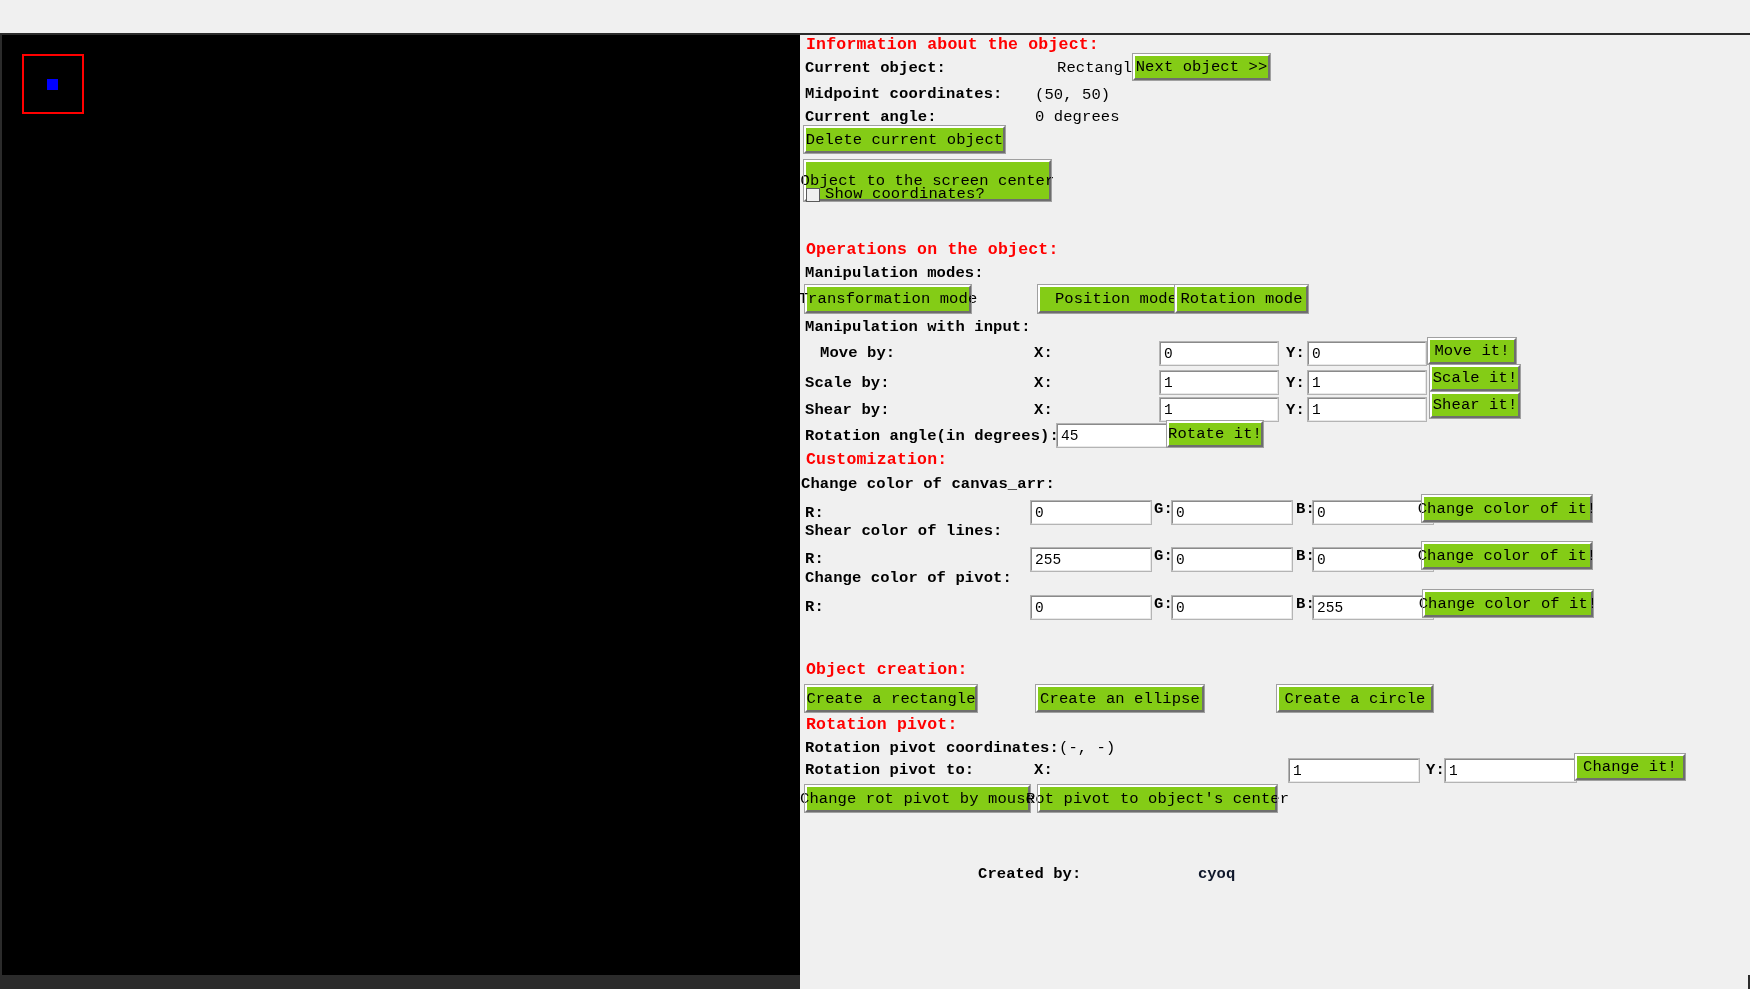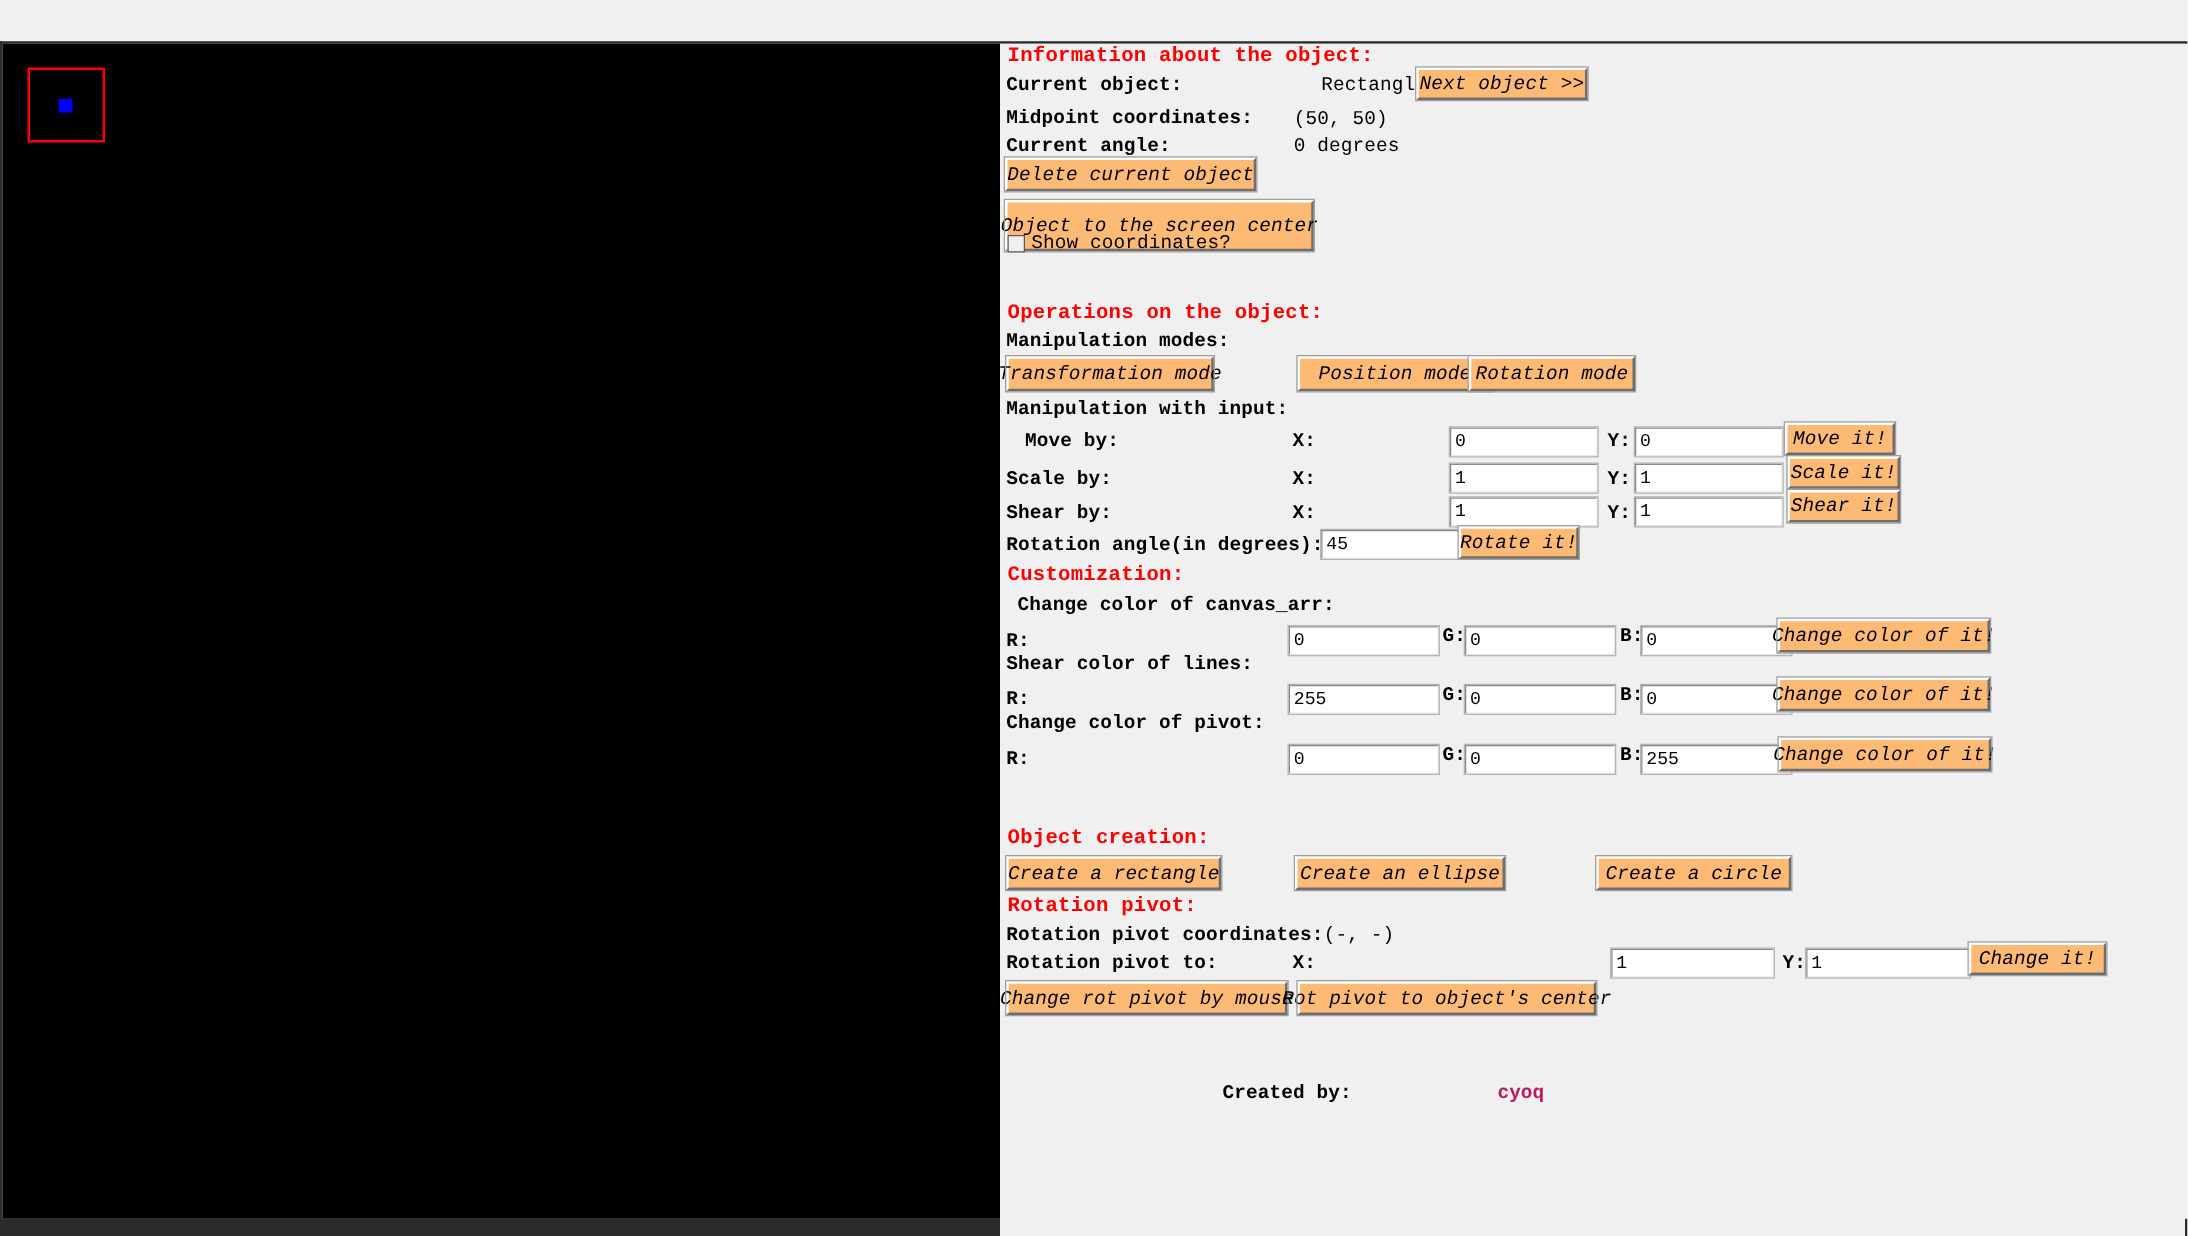--- a/index.html
+++ b/index.html
@@ -144,38 +144,37 @@
   .val {
     color: #000000;
     font-weight: normal;
     font-size: 15.5px;
     letter-spacing: 0.1px;
   }
 
   
   .tkbtn {
     position: absolute;
-    background: #fdba74;
+    background: #84cc16;
     border-top: 2px solid #ffffff;
     border-left: 2px solid #ffffff;
     border-right: 2px solid #6e6e6e;
     border-bottom: 2px solid #6e6e6e;
     outline: 1px solid #a0a0a0;
     box-sizing: border-box;
     display: flex;
     align-items: center;
     justify-content: center;
     font-family: "Liberation Mono", "DejaVu Sans Mono", monospace;
     font-size: 15.5px;
     color: #000000;
     white-space: nowrap;
     padding: 0 8px;
     cursor: default;
     letter-spacing: 0.1px;
-    font-style: italic;
   }
 
   
   .tkentry {
     position: absolute;
     background: #ffffff;
     border-top: 1px solid #8a8a8a;
     border-left: 1px solid #8a8a8a;
     border-right: 1px solid #e8e8e8;
     border-bottom: 1px solid #e8e8e8;
@@ -195,21 +194,21 @@
   .tkcheck-box {
     position: absolute;
     width: 14px;
     height: 14px;
     background: #f0f0f0;
     border: 1px solid #5a5a5a;
     box-sizing: border-box;
   }
 
   .link {
-    color: #be185d;
+    color: #0f172a;
     font-weight: bold;
     font-size: 15.5px;
     cursor: pointer;
   }
 </style>
 </head>
 <body>
 
 <div id="app">
 
@@ -275,21 +274,21 @@
       <div class="abs lbl" style="left:486px; top:366px;">Y:</div>
       <div class="tkentry" style="left:508px; top:363px; width:118px; height:23px;">1</div>
       <div class="tkbtn" style="left:630px; top:357px; width:90px; height:26px;">Shear it!</div>
 
       <div class="abs lbl" style="left:5px; top:392px;">Rotation angle(in degrees):</div>
       <div class="tkentry" style="left:237px; top:389px; width:122px; height:23px;margin-left:20px;">45</div>
       <div class="tkbtn" style="left:367px; top:386px; width:96px; height:26px;">Rotate it!</div>
 
       <div class="abs heading" style="left:6px; top:415px;">Customization:</div>
 
-      <div class="abs lbl" style="left:14px; top:440px;">Change color of canvas_arr:</div>
+      <div class="abs lbl" style="left:1px; top:440px;">Change color of canvas_arr:</div>
       <div class="abs lbl" style="left:5px; top:469px;">R:</div>
       <div class="tkentry" style="left:231px; top:466px; width:120px; height:23px;">0</div>
       <div class="abs lbl" style="left:354px; top:465px;">G:</div>
       <div class="tkentry" style="left:372px; top:466px; width:120px; height:23px;">0</div>
       <div class="abs lbl" style="left:496px; top:465px;">B:</div>
       <div class="tkentry" style="left:513px; top:466px; width:120px; height:23px;">0</div>
       <div class="tkbtn" style="left:622px; top:460px; width:170px; height:27px;">Change color of it!</div>
 
       <div class="abs lbl" style="left:5px; top:487px;">Shear color of lines:</div>
       <div class="abs lbl" style="left:5px; top:515px;">R:</div>

